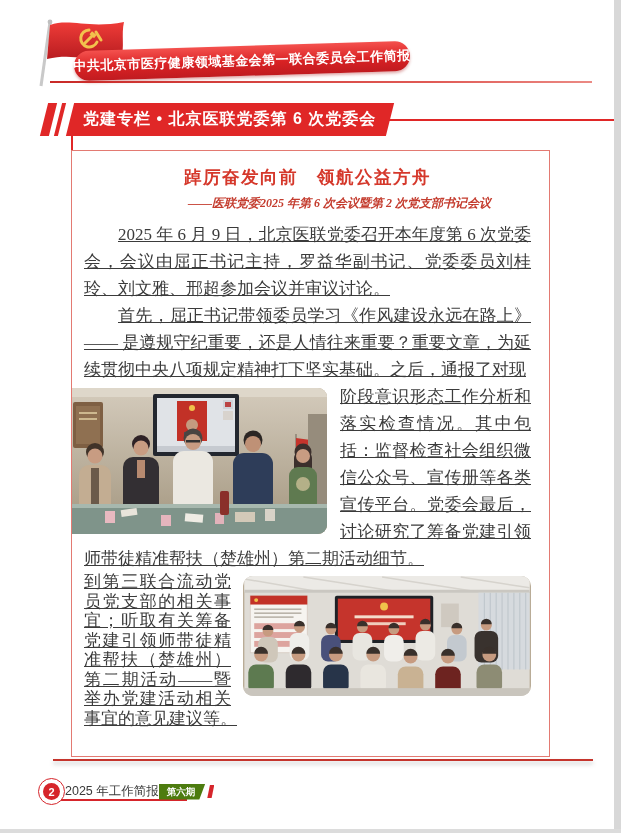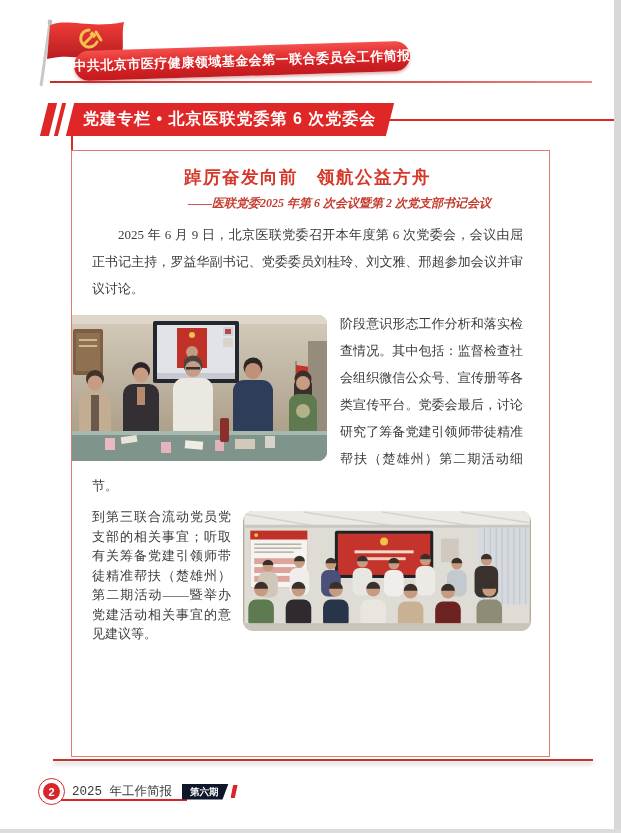--- a/index.html
+++ b/index.html
@@ -36,44 +36,44 @@
 
   
   .content-box{position:absolute;left:71px;top:150px;width:479px;height:607px;
       box-sizing:border-box;border:1.5px solid #e37a72;background:#fff;
       padding:12px 18px 8px 12px;display:flow-root;overflow:hidden;}
   .art-title{margin:2px 0 6px 0;text-align:center;color:#d5382b;
       font-family:"Liberation Sans","DejaVu Sans",sans-serif;
       font-weight:bold;font-size:17.5px;letter-spacing:1.5px;line-height:24px;}
   .art-subtitle{margin:0 0 10px 64px;text-align:center;color:#c43c2e;
       font-style:italic;font-weight:bold;font-size:12px;line-height:16px;}
-  .para{margin:8px;font-size:13px;color:#3b3b3b;text-align:justify;}
+  .para{margin:0;font-size:17px;color:#3b3b3b;text-align:justify;text-decoration:underline;}
   .indent{text-indent:2em;}
   .lh-a{line-height:27px;}
   .lh-b{line-height:23px;}
   .lh-c{line-height:19.5px;}
 
   .photo{overflow:hidden;background:#b9ac97;}
   .photo svg{display:block;}
   .photo1{float:left;width:262px;height:146px;border-radius:9px;margin:5px 13px 4px -19px;}
   .photo2{float:right;width:288px;height:120px;border-radius:10px;margin:4px 0 4px 12px;}
 
   
   .bottom-rule{position:absolute;left:53px;top:759px;width:540px;height:2px;background:#c5342c;
       box-shadow:0 3px 4px rgba(130,130,130,.45);}
   .footer{position:absolute;left:38px;top:778px;display:flex;align-items:center;}
   .footer-underline{position:absolute;left:50px;top:799px;width:137px;height:1.5px;background:#d6252b;}
   .pn-circle{width:25px;height:25px;border:1.7px solid #d6252b;border-radius:50%;
       background:#fff;display:flex;align-items:center;justify-content:center;z-index:2;}
   .pn-inner{width:17px;height:17px;border-radius:50%;background:#d6252b;color:#fff;
       font-family:"Liberation Sans","DejaVu Sans",sans-serif;font-weight:bold;font-size:11px;
       display:flex;align-items:center;justify-content:center;}
-  .footer-label{margin-left:7px;color:#3a3a3a;font-size:12.5px;z-index:2;
-      font-family:Liberation Mono, monospace;white-space:nowrap;}
-  .issue-badge{margin-left:10px;background:#0f172a;color:#fff;z-index:2;
+  .footer-label{margin-left:0;color:#3a3a3a;font-size:12.5px;z-index:2;
+      font-family:Liberation Sans, sans-serif;white-space:nowrap;}
+  .issue-badge{background:#4d7c0f;color:#fff;z-index:2;
       font-family:"Liberation Sans","DejaVu Sans",sans-serif;font-weight:bold;font-size:9.5px;
       padding:3px 10px 3px 8px;line-height:10px;
       clip-path:polygon(0 0,100% 0,calc(100% - 6px) 100%,0 100%);}
   .issue-tail{margin-left:2px;width:7px;height:13px;background:#d6252b;z-index:2;
       clip-path:polygon(38% 0,100% 0,62% 100%,0 100%);}
 </style>
 </head>
 <body>
 
 <div class="stage">
@@ -108,20 +108,21 @@
     <span class="txt">党建专栏 • 北京医联党委第 6 次党委会</span>
   </div>
   <div class="section-rule"></div>
   <div class="box-connector"></div>
 
   <div class="content-box">
     <div class="art-title">踔厉奋发向前　领航公益方舟</div>
     <div class="art-subtitle">——医联党委2025 年第 6 次会议暨第 2 次党支部书记会议</div>
 
     <p class="para lh-a indent">2025 年 6 月 9 日，北京医联党委召开本年度第 6 次党委会，会议由屈正书记主持，罗益华副书记、党委委员刘桂玲、刘文雅、邢超参加会议并审议讨论。</p>
+    <p class="para lh-a indent">首先，屈正书记带领委员学习《作风建设永远在路上》—— 是遵规守纪重要，还是人情往来重要？重要文章，为延续贯彻中央八项规定精神打下坚实基础。之后，通报了对现</p>
 
     <div class="photo photo1">
       <svg width="262" height="146" viewBox="0 0 262 146">
         <defs>
           <linearGradient id="w1" x1="0" y1="0" x2="0" y2="1">
             <stop offset="0" stop-color="#d4cbbc"></stop>
               <stop offset="1" stop-color="#a3967f"></stop>
           </linearGradient>
         </defs>
         <rect width="262" height="146" fill="url(#w1)"></rect>

